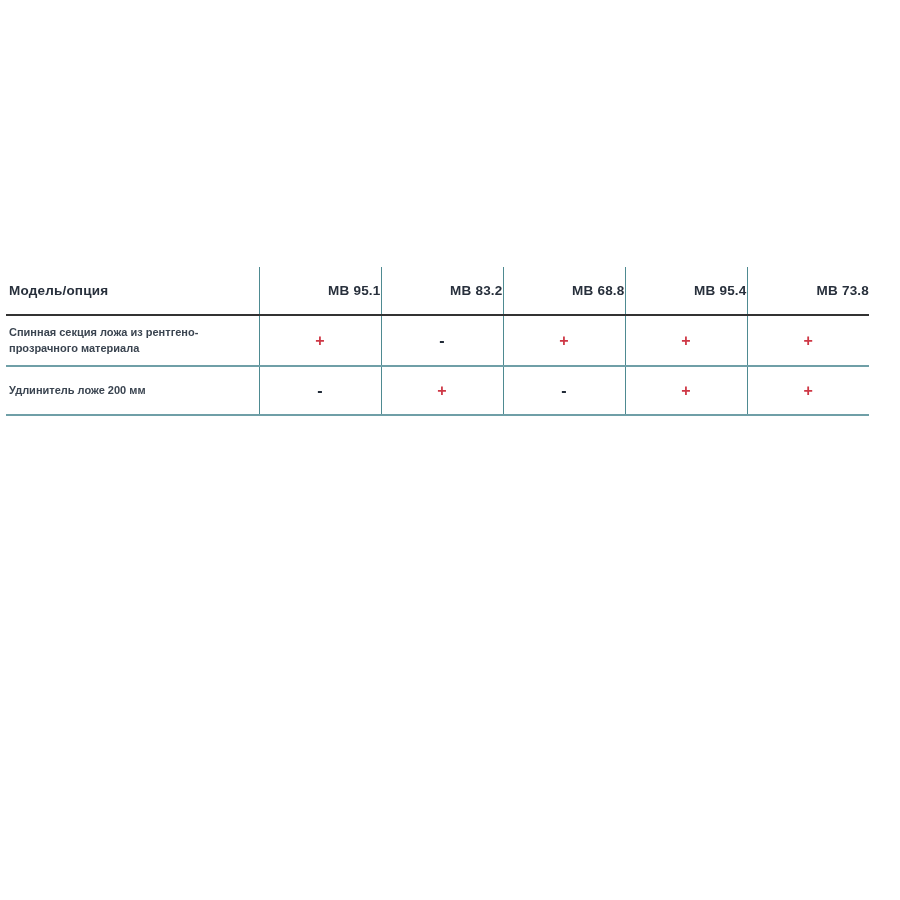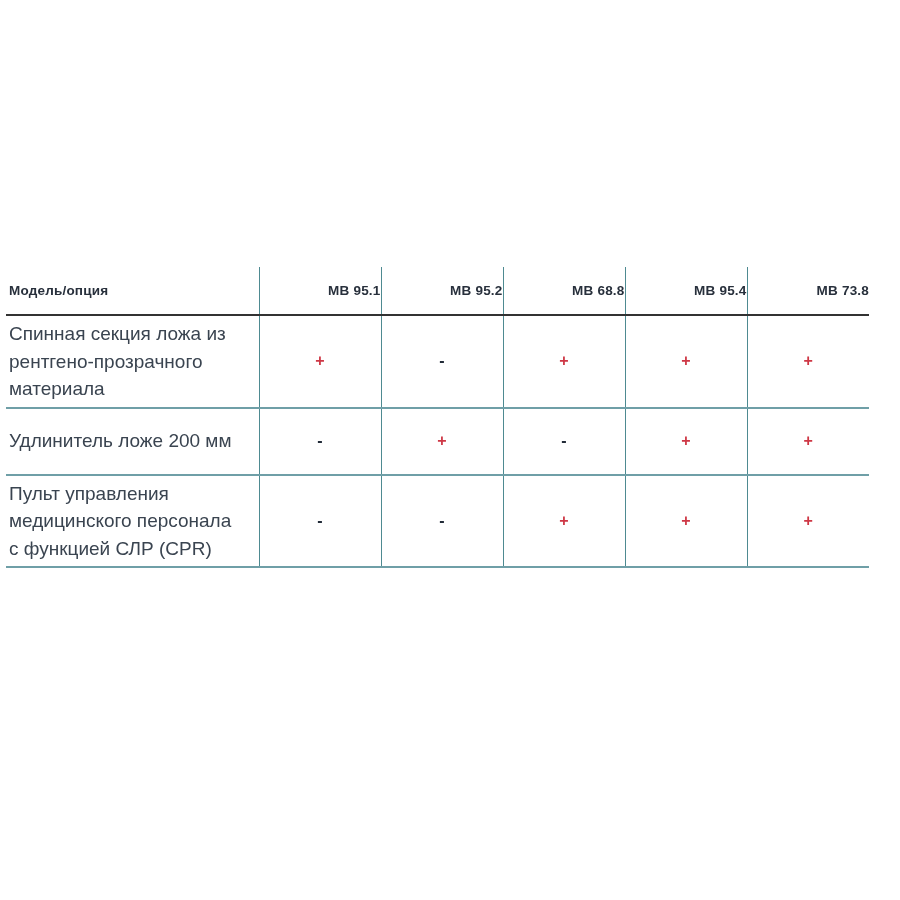--- a/index.html
+++ b/index.html
@@ -33,25 +33,25 @@
     text-align: right;
     letter-spacing: .2px;
   }
   thead th.label-col {
     text-align: left;
     padding-left: 3px;
   }
   tbody td {
     border-bottom: 2px solid #6f9fa7;
   }
-  tbody tr { height: 67px; }
+  tbody tr { height: 49px; }
   tbody tr.tall { height: 51px; }
   td.label {
-    font-size: 19px;
-    font-weight: 400;
+    font-size: 11px;
+    font-weight: 700;
     color: #3a4450;
     line-height: 1.45;
     padding: 4px 16px 4px 3px;
   }
   td.cell-sym {
     text-align: center;
     font-weight: 700;
   }
   .sym-plus { color: #ce3745; font-size: 16px; }
   .sym-minus { color: #222b38; font-size: 16px; }
@@ -65,21 +65,21 @@
     <col style="width:122px">
       <col style="width:122px">
       <col style="width:122px">
       <col style="width:122px">
       <col style="width:122px">
   </colgroup>
   <thead>
     <tr>
       <th class="label-col">Модель/опция</th>
       <th>МВ 95.1</th>
-      <th>МВ 95.2</th>
+      <th>МВ 83.2</th>
       <th>МВ 68.8</th>
       <th>МВ 95.4</th>
       <th>МВ 73.8</th>
     </tr>
   </thead>
   <tbody>
     <tr class="tall">
       <td class="label">Спинная секция ложа из рентгено-прозрачного материала</td>
       <td class="cell-sym sym-plus">+</td>
       <td class="cell-sym sym-minus">-</td>
@@ -88,22 +88,14 @@
       <td class="cell-sym sym-plus">+</td>
     </tr>
     <tr>
       <td class="label">Удлинитель ложе 200 мм</td>
       <td class="cell-sym sym-minus">-</td>
       <td class="cell-sym sym-plus">+</td>
       <td class="cell-sym sym-minus">-</td>
       <td class="cell-sym sym-plus">+</td>
       <td class="cell-sym sym-plus">+</td>
     </tr>
-    <tr class="tall">
-      <td class="label">Пульт управления медицинского персонала с функцией СЛР (CPR)</td>
-      <td class="cell-sym sym-minus">-</td>
-      <td class="cell-sym sym-minus">-</td>
-      <td class="cell-sym sym-plus">+</td>
-      <td class="cell-sym sym-plus">+</td>
-      <td class="cell-sym sym-plus">+</td>
-    </tr>
   </tbody>
 </table>
 
 </body></html>

